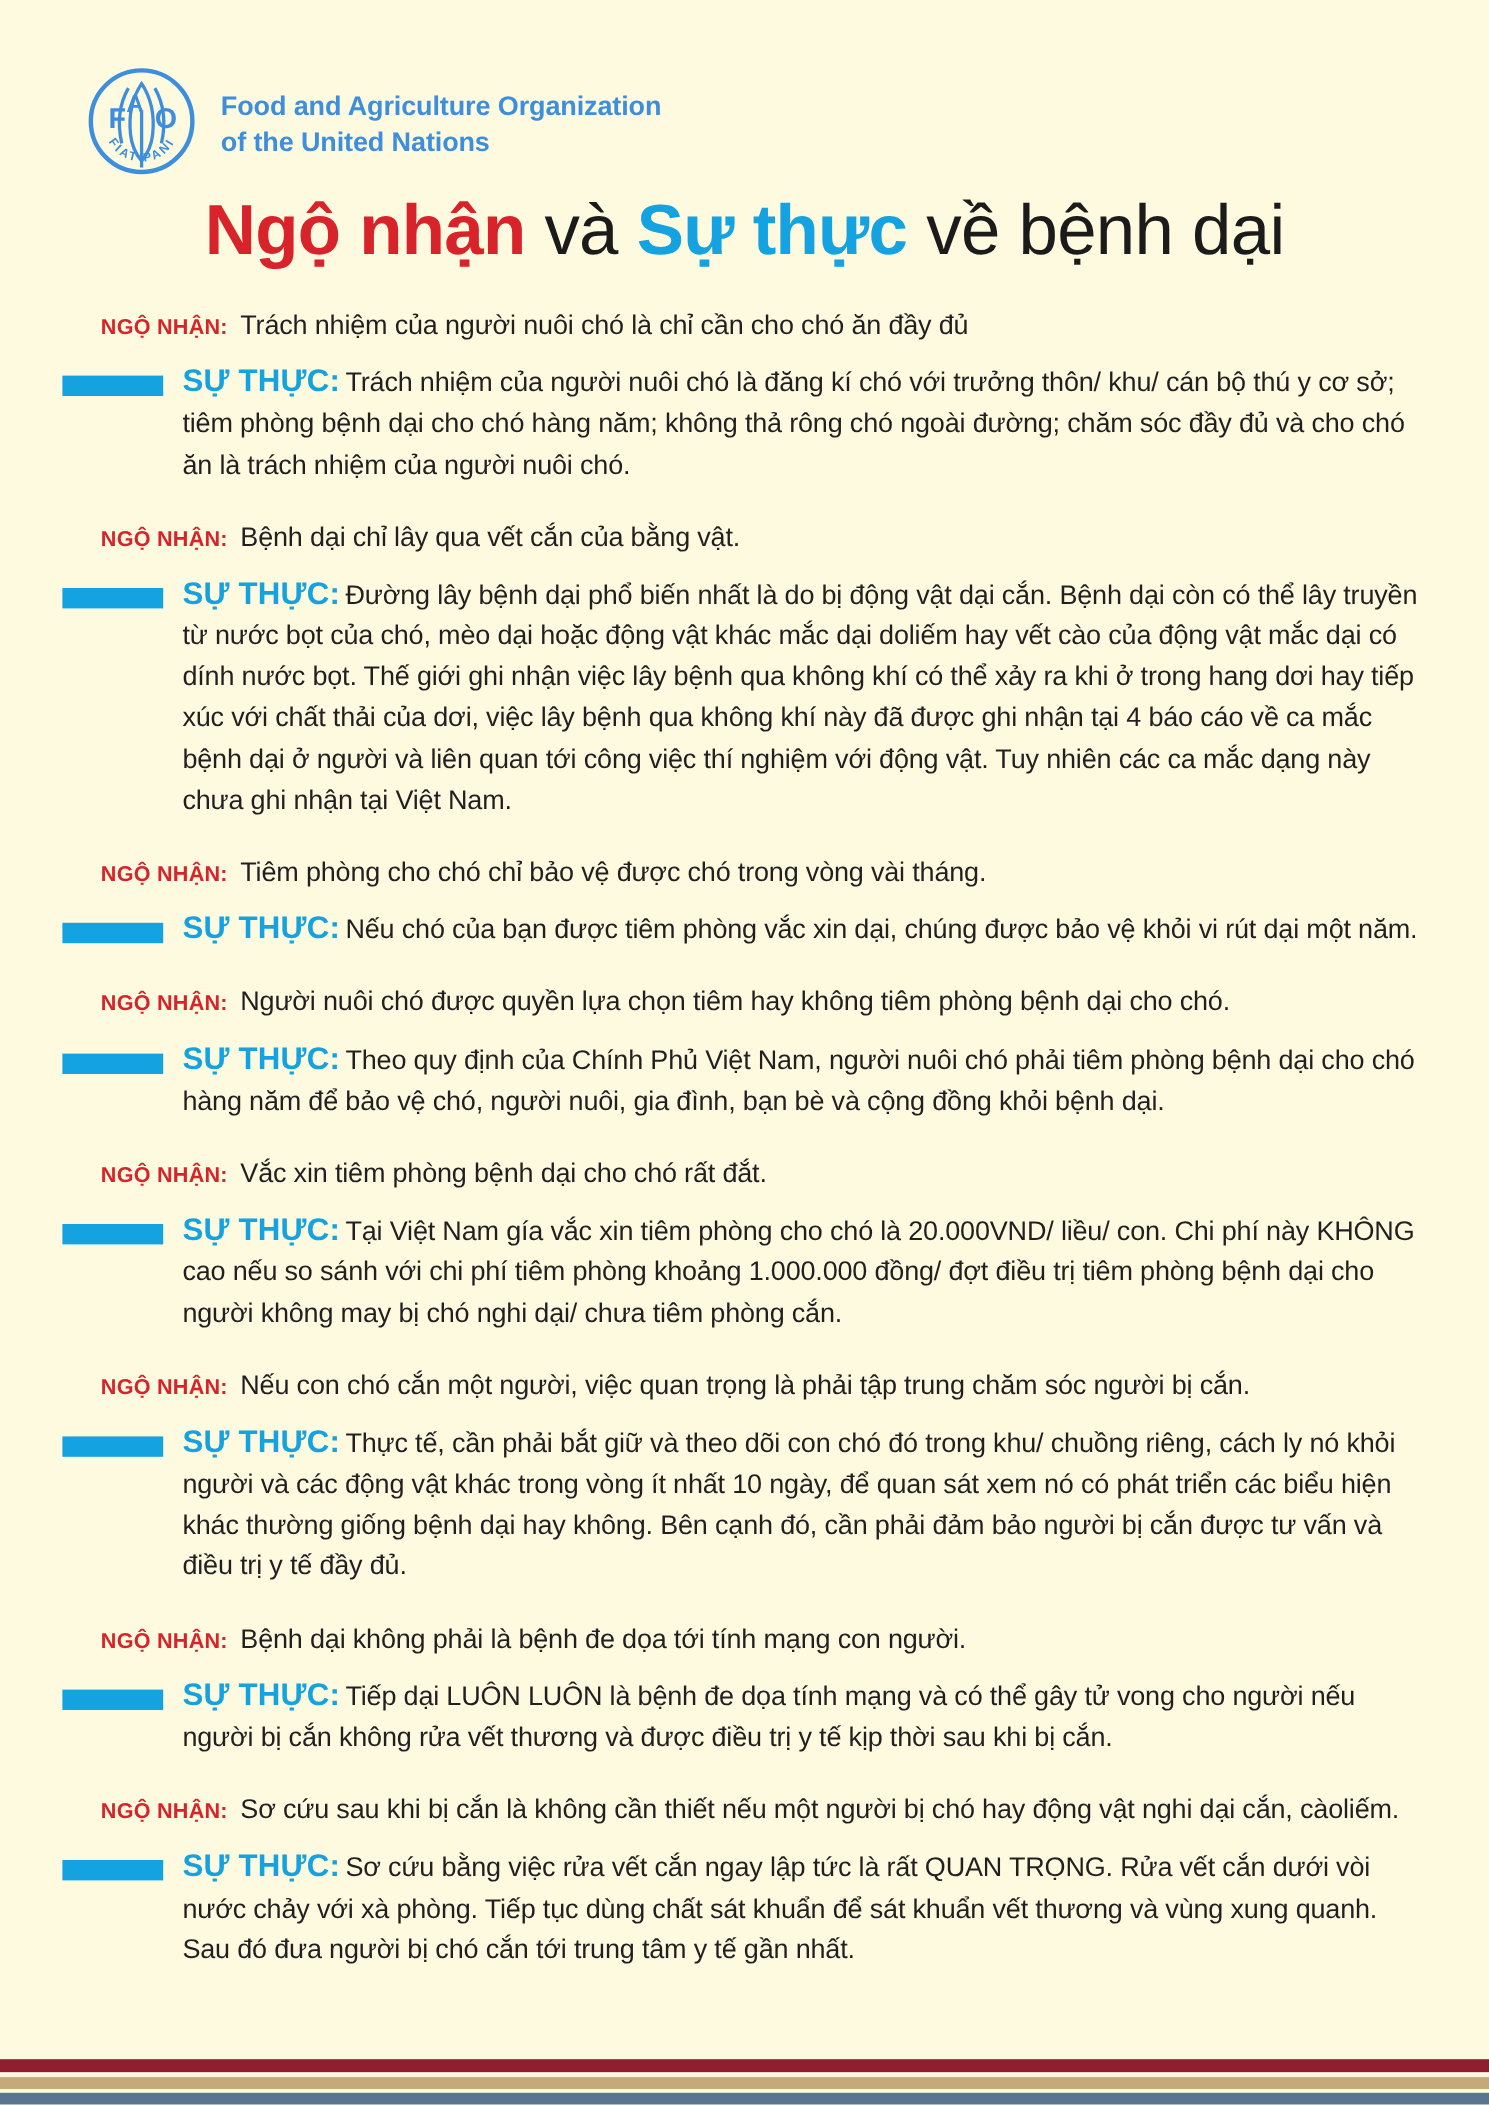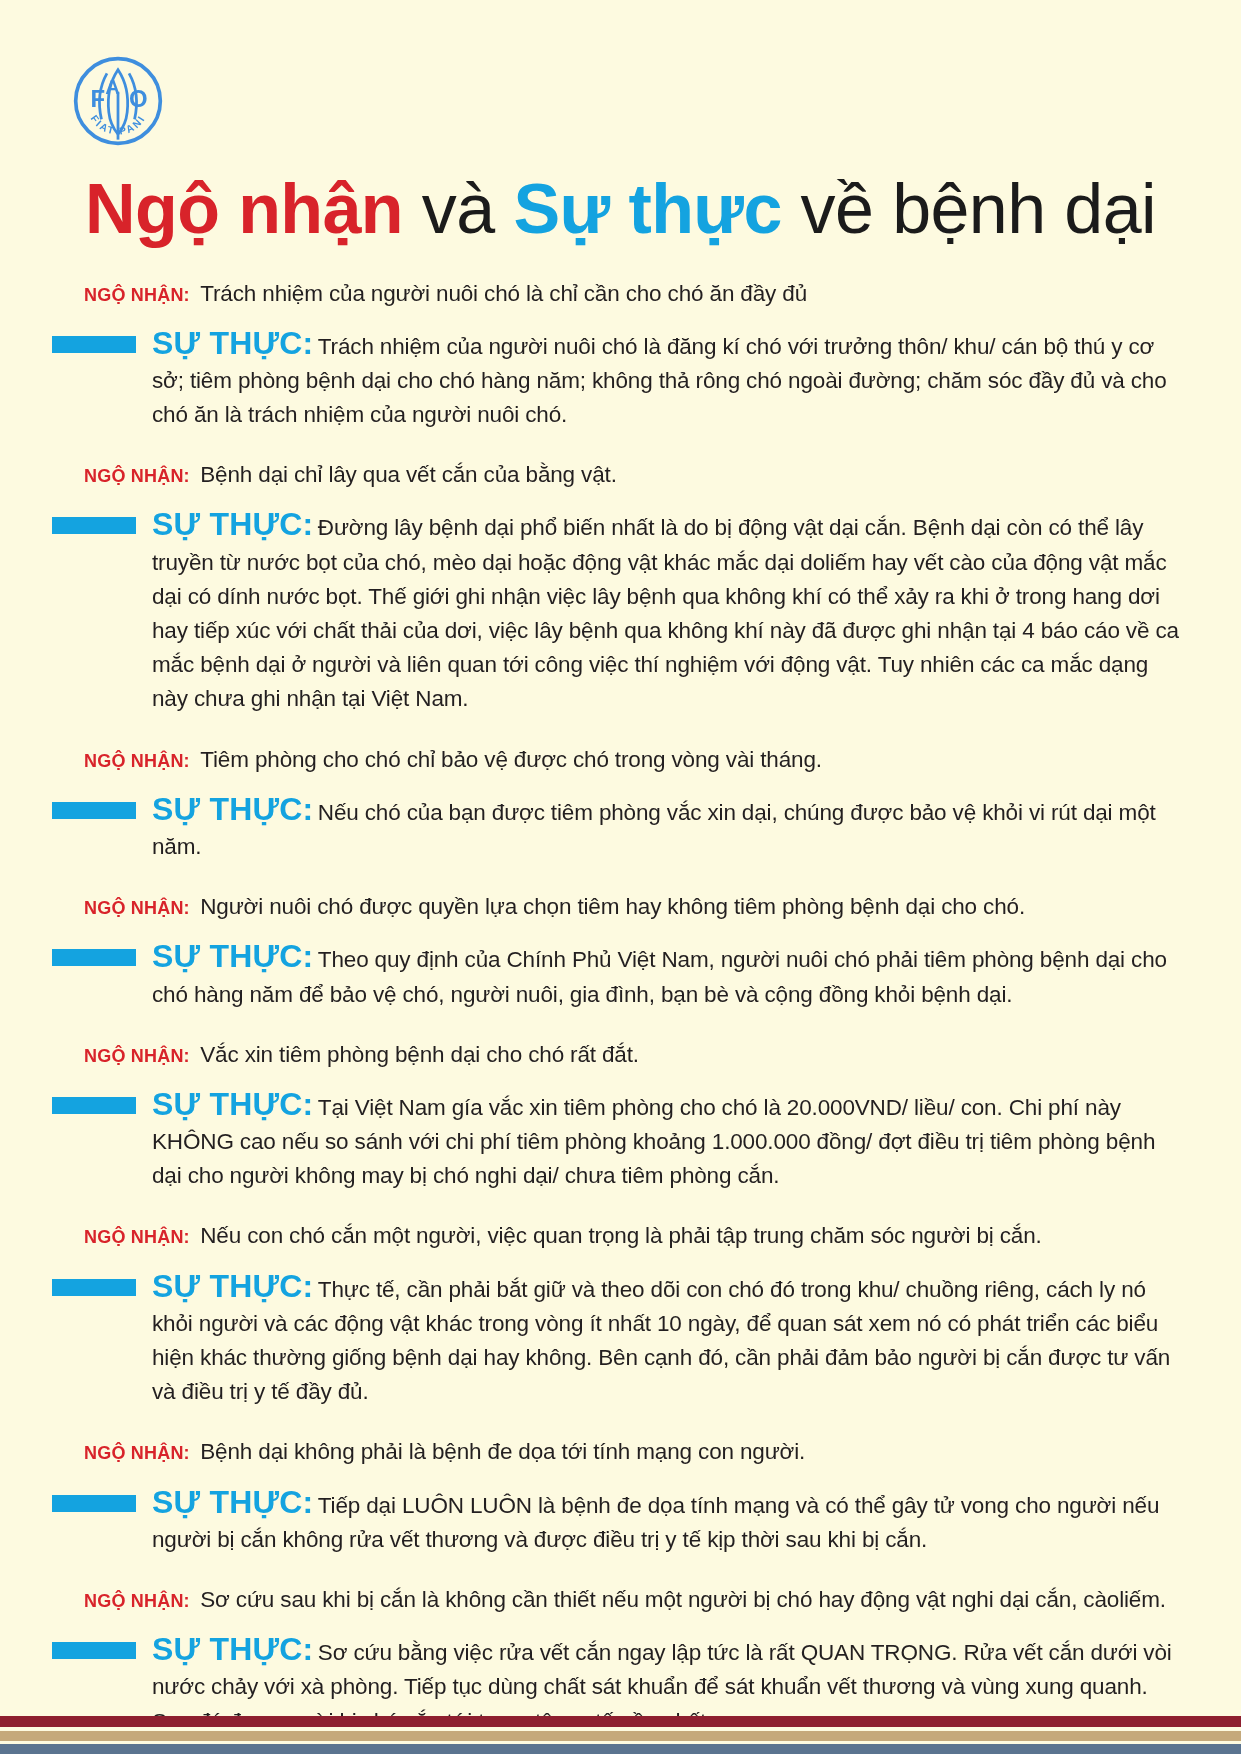--- a/index.html
+++ b/index.html
@@ -33,22 +33,22 @@
     font-weight: bold;
     font-size: 22.5px;
     line-height: 1.30;
     letter-spacing: -0.1px;
     white-space: pre-line;
   }
 
   
   .title {
     text-align: center;
-    margin-top: 22px;
-    font-size: 70px;
+    margin-top: 10px;
+    font-size: 59px;
     font-weight: bold;
     line-height: 1.05;
     letter-spacing: -0.6px;
     color: #1a1a1a;
     white-space: nowrap;
   }
   .title .w-myth  { color: #d8232a; }
   .title .w-fact  { color: #14a3e0; }
   .title .w-plain { color: #1b1b1b; font-weight: normal; }
 
@@ -74,21 +74,21 @@
   .label-myth {
     color: #d8232a;
     font-weight: bold;
     font-size: 18px;
     letter-spacing: 0.2px;
     white-space: nowrap;
   }
   .label-fact {
     color: #14a3e0;
     font-weight: bold;
-    font-size: 32px;
+    font-size: 26px;
     letter-spacing: 0.2px;
     white-space: nowrap;
   }
 
   .para {
     color: #231f20;
     font-size: 22.5px;
     line-height: 1.52;
     text-align: right;
     letter-spacing: -0.15px;
@@ -132,20 +132,22 @@
         <line x1="50" y1="40" x2="50" y2="92" stroke="#3e8ede" stroke-width="3"></line>
         <text x="20" y="56" font-family="Liberation Sans, sans-serif" font-size="26" font-weight="bold" fill="#3e8ede">F</text>
         <text x="44" y="42" font-family="Liberation Sans, sans-serif" font-size="22" font-weight="bold" fill="#3e8ede" text-anchor="middle">A</text>
         <text x="62" y="56" font-family="Liberation Sans, sans-serif" font-size="26" font-weight="bold" fill="#3e8ede">O</text>
         <path id="mottoPath" d="M18 64 A34 34 0 0 0 82 64" fill="none"></path>
         <text font-family="Liberation Sans, sans-serif" font-size="11" font-weight="bold" fill="#3e8ede" letter-spacing="2.4">
           <textPath href="#mottoPath" startOffset="6%">FIAT PANIS</textPath>
         </text>
       </svg>
     </span>
+    <div class="fao-name">Food and Agriculture Organization
+of the United Nations</div>
   </div>
 
   <h1 class="title">
     <span class="w-myth">Ngộ nhận</span><span class="w-plain"> và </span><span class="w-fact">Sự thực</span><span class="w-plain"> về bệnh dại</span>
   </h1>
 
   <div class="content">
 
     <div class="block">
       <div class="row myth-row">

